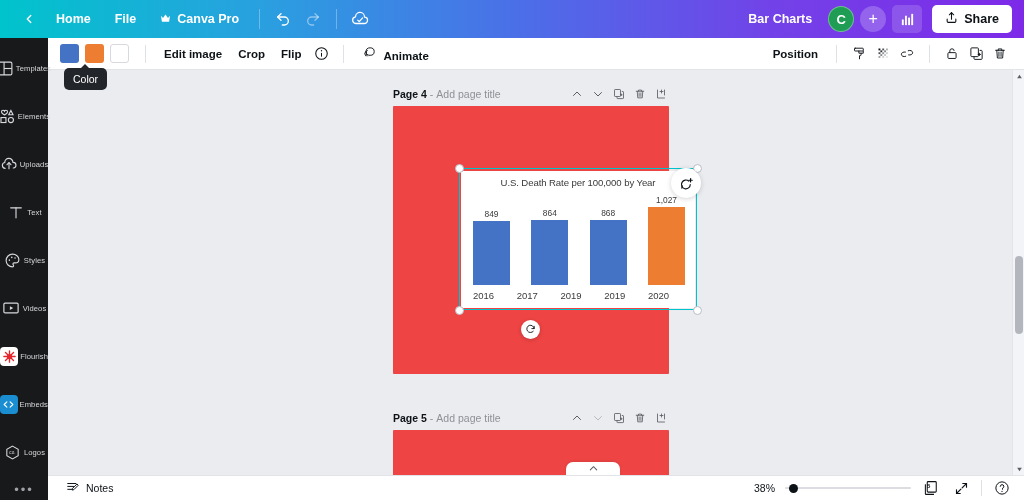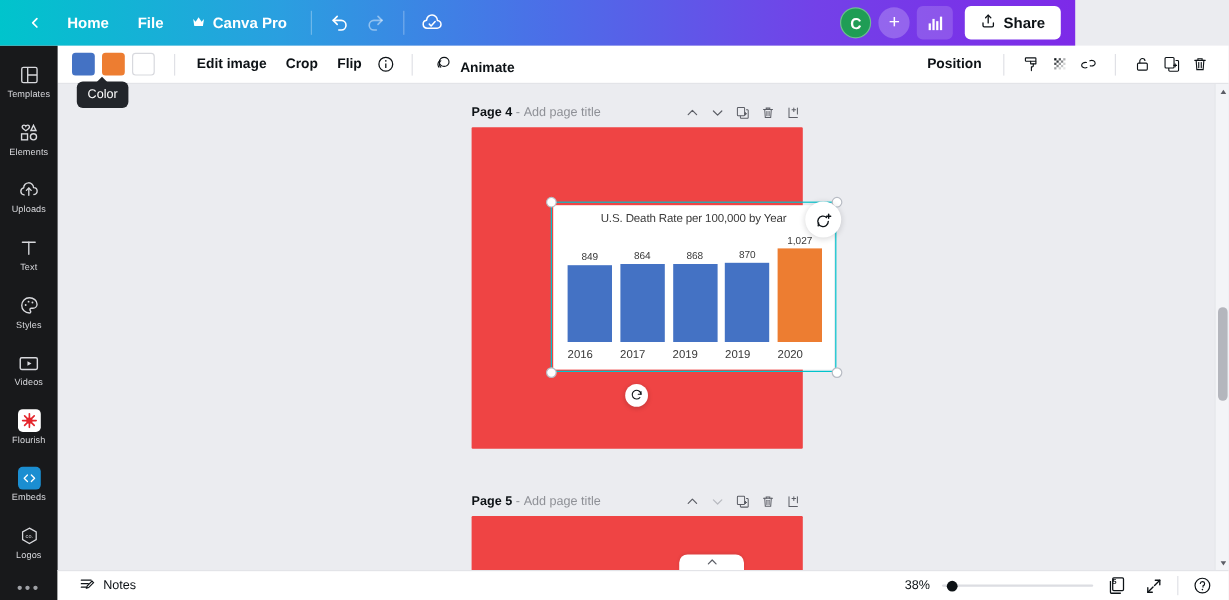--- a/index.html
+++ b/index.html
@@ -5,21 +5,21 @@
   * { box-sizing: border-box; margin: 0; padding: 0; }
   html, body {
     width: 1024px; height: 500px;
     font-family: "Liberation Sans", sans-serif;
     overflow: hidden; background: #ebecf0;
   }
   .app { position: relative; width: 1024px; height: 500px; }
 
   
   .topbar {
-    position: absolute; top: 0; left: 0; width: 896px; height: 38px;
+    position: absolute; top: 0; left: 0; width: 1024px; height: 38px;
     background: linear-gradient(90deg, #00c4cc 0%, #2a9fe0 26%, #4d6ce8 52%, #7341e8 76%, #7d2ae8 100%);
     display: flex; align-items: center; color: #fff; z-index: 40;
   }
   .tb-left { display: flex; align-items: center; gap: 0; padding-left: 14px; }
   .tb-item {
     display: flex; align-items: center; gap: 6px;
     font-size: 12.5px; font-weight: bold; color: #fff;
     padding: 6px 12px; border-radius: 4px; white-space: nowrap;
   }
   .tb-sep { width: 1px; height: 20px; background: rgba(255,255,255,.3); margin: 0 8px; }
@@ -51,21 +51,21 @@
     margin-left: 4px;
   }
 
   
   .sidebar {
     position: absolute; top: 38px; left: 0; width: 48px; height: 462px;
     background: #18191b; display: flex; flex-direction: column;
     align-items: center; padding-top: 6px; z-index: 30;
   }
   .side-item {
-    width: 48px; height: 48px; display: flex; flex-direction: column;
+    width: 48px; height: 48px; display: flex; flex-direction: row;
     align-items: center; justify-content: center; gap: 2px;
     color: #d8d9dd; font-size: 7.6px; letter-spacing: .1px;
   }
   .side-ic { width: 19px; height: 19px; display: flex; align-items: center; justify-content: center; }
   .side-ic svg { display: block; }
   .badge-ic { width: 19px; height: 19px; border-radius: 4px; display: flex; align-items: center; justify-content: center; }
   .dots { color: #9fa1a6; font-size: 13px; letter-spacing: 2px; padding-top: 6px; }
 
   
   .toolbar {
@@ -217,20 +217,21 @@
       <div class="tb-sep"></div>
       <div class="icon-btn">
         <svg width="18" height="18" viewBox="0 0 24 24" fill="none" stroke="#fff" stroke-width="1.7" stroke-linecap="round" stroke-linejoin="round">
             <path d="M6.5 18A4.5 4.5 0 0 1 6 9.06 6 6 0 0 1 18 9.5a4.25 4.25 0 0 1-.5 8.5z"></path>
             <polyline points="9 13.5 11 15.5 15.5 10.5"></polyline>
           </svg>
       </div>
     </div>
 
     <div class="tb-right">
+      <div class="doc-title">Bar Charts</div>
       <div class="avatar">C</div>
       <div class="plus-btn">+</div>
       <div class="chart-btn">
         <svg width="15" height="15" viewBox="0 0 24 24" fill="#fff">
             <rect x="3" y="12" width="3" height="9"></rect>
             <rect x="8" y="6" width="3" height="15"></rect>
             <rect x="13" y="9" width="3" height="12"></rect>
             <rect x="18" y="3" width="3" height="18"></rect>
           </svg>
       </div>
@@ -491,24 +492,20 @@
             </div>
             <div class="bar-col">
               <span class="bar-val">864</span>
               <div class="bar" style="height:65px;background:#4472c4;"></div>
             </div>
             <div class="bar-col">
               <span class="bar-val">868</span>
               <div class="bar" style="height:65.5px;background:#4472c4;"></div>
             </div>
             <div class="bar-col">
-              <span class="bar-val">870</span>
-              <div class="bar" style="height:66px;background:#4472c4;"></div>
-            </div>
-            <div class="bar-col">
               <span class="bar-val">1,027</span>
               <div class="bar" style="height:78px;background:#ed7d31;"></div>
             </div>
           </div>
           <div class="x-axis">
             <span class="x-lab">2016</span>
             <span class="x-lab">2017</span>
             <span class="x-lab">2019</span>
             <span class="x-lab">2019</span>
             <span class="x-lab">2020</span>

